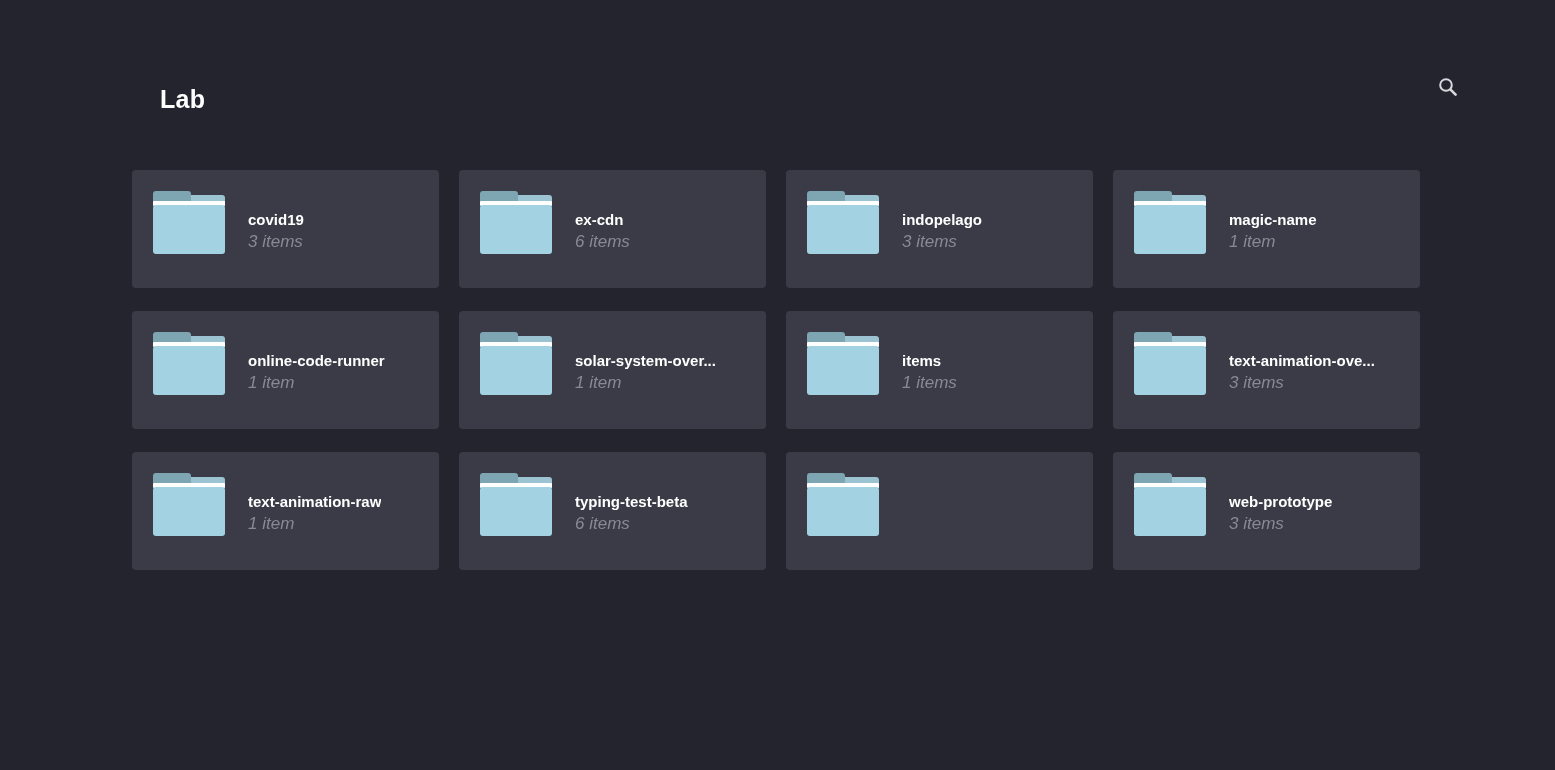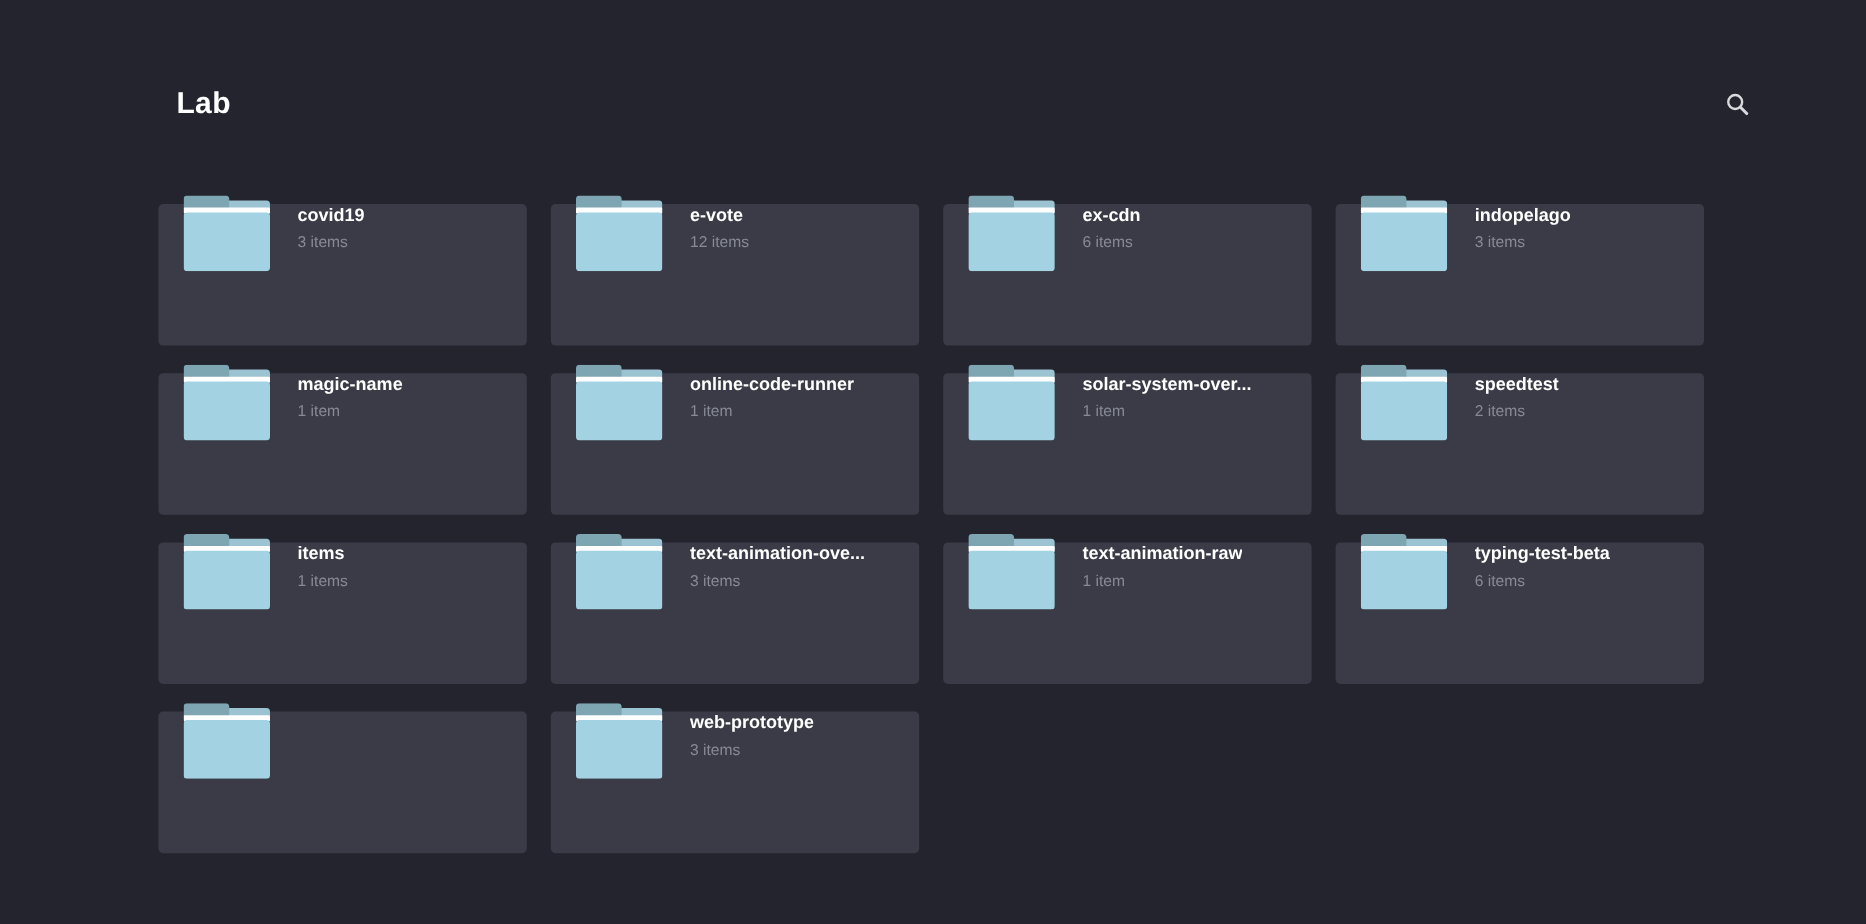--- a/index.html
+++ b/index.html
@@ -20,21 +20,21 @@
     height: 770px;
     background: var(--page-bg);
     font-family: "Liberation Sans", sans-serif;
     position: relative;
     overflow: hidden;
   }
   .page-title {
     position: absolute;
     left: 143px;
     top: 68px;
-    margin: 4px;
+    margin: 17px;
     font-size: 25px;
     font-weight: 700;
     line-height: 28px;
     letter-spacing: 0.3px;
     color: var(--title-text);
   }
   .search-btn {
     position: absolute;
     left: 1431px;
     top: 70px;
@@ -57,21 +57,21 @@
     display: grid;
     grid-template-columns: repeat(4, 307px);
     column-gap: 20px;
     row-gap: 23px;
   }
   .card {
     height: 118px;
     background: var(--card-bg);
     border-radius: 4px;
     display: flex;
-    align-items: flex-start;
+    align-items: center;
     padding-left: 21px;
     box-sizing: border-box;
     cursor: pointer;
   }
   .folder-icon {
     width: 72px;
     height: 63px;
     flex: none;
     transform: translateY(-7px);
   }
@@ -87,25 +87,26 @@
   }
   .card-name {
     font-size: 15px;
     font-weight: 700;
     line-height: 18px;
     color: var(--name-text);
     white-space: nowrap;
     overflow: hidden;
   }
   .card-count {
-    font-size: 13px;
+    font-size: 17px;
     line-height: 16px;
     margin-top: 5px;
     color: var(--count-text);
     white-space: nowrap;
+    font-style: italic;
   }
 </style>
 </head>
 <body>
 
 <h1 class="page-title">Lab</h1>
 
 <button class="search-btn" aria-label="Search">
   <svg width="22" height="22" viewBox="0 0 22 22" fill="none">
     <circle cx="9" cy="9" r="5.8" stroke="currentColor" stroke-width="2"></circle>
@@ -120,32 +121,20 @@
       <rect data-part="tab" x="0" y="0" width="38" height="13" rx="3"></rect>
       <rect data-part="stripe" x="0" y="10" width="72" height="5" rx="1"></rect>
       <rect data-part="body" x="0" y="14" width="72" height="49" rx="3"></rect>
     </svg>
     <div class="card-text">
       <div class="card-name">covid19</div>
       <div class="card-count">3 items</div>
     </div>
   </div>
 
-  <div class="card">
-    <svg class="folder-icon" viewBox="0 0 72 63">
-      <rect data-part="back" x="30" y="4" width="42" height="12" rx="3"></rect>
-      <rect data-part="tab" x="0" y="0" width="38" height="13" rx="3"></rect>
-      <rect data-part="stripe" x="0" y="10" width="72" height="5" rx="1"></rect>
-      <rect data-part="body" x="0" y="14" width="72" height="49" rx="3"></rect>
-    </svg>
-    <div class="card-text">
-      <div class="card-name">e-vote</div>
-      <div class="card-count">12 items</div>
-    </div>
-  </div>
 
   <div class="card">
     <svg class="folder-icon" viewBox="0 0 72 63">
       <rect data-part="back" x="30" y="4" width="42" height="12" rx="3"></rect>
       <rect data-part="tab" x="0" y="0" width="38" height="13" rx="3"></rect>
       <rect data-part="stripe" x="0" y="10" width="72" height="5" rx="1"></rect>
       <rect data-part="body" x="0" y="14" width="72" height="49" rx="3"></rect>
     </svg>
     <div class="card-text">
       <div class="card-name">ex-cdn</div>
@@ -199,32 +188,20 @@
       <rect data-part="tab" x="0" y="0" width="38" height="13" rx="3"></rect>
       <rect data-part="stripe" x="0" y="10" width="72" height="5" rx="1"></rect>
       <rect data-part="body" x="0" y="14" width="72" height="49" rx="3"></rect>
     </svg>
     <div class="card-text">
       <div class="card-name">solar-system-over...</div>
       <div class="card-count">1 item</div>
     </div>
   </div>
 
-  <div class="card">
-    <svg class="folder-icon" viewBox="0 0 72 63">
-      <rect data-part="back" x="30" y="4" width="42" height="12" rx="3"></rect>
-      <rect data-part="tab" x="0" y="0" width="38" height="13" rx="3"></rect>
-      <rect data-part="stripe" x="0" y="10" width="72" height="5" rx="1"></rect>
-      <rect data-part="body" x="0" y="14" width="72" height="49" rx="3"></rect>
-    </svg>
-    <div class="card-text">
-      <div class="card-name">speedtest</div>
-      <div class="card-count">2 items</div>
-    </div>
-  </div>
 
   <div class="card">
     <svg class="folder-icon" viewBox="0 0 72 63">
       <rect data-part="back" x="30" y="4" width="42" height="12" rx="3"></rect>
       <rect data-part="tab" x="0" y="0" width="38" height="13" rx="3"></rect>
       <rect data-part="stripe" x="0" y="10" width="72" height="5" rx="1"></rect>
       <rect data-part="body" x="0" y="14" width="72" height="49" rx="3"></rect>
     </svg>
     <div class="card-text">
       <div class="card-name">items</div>

